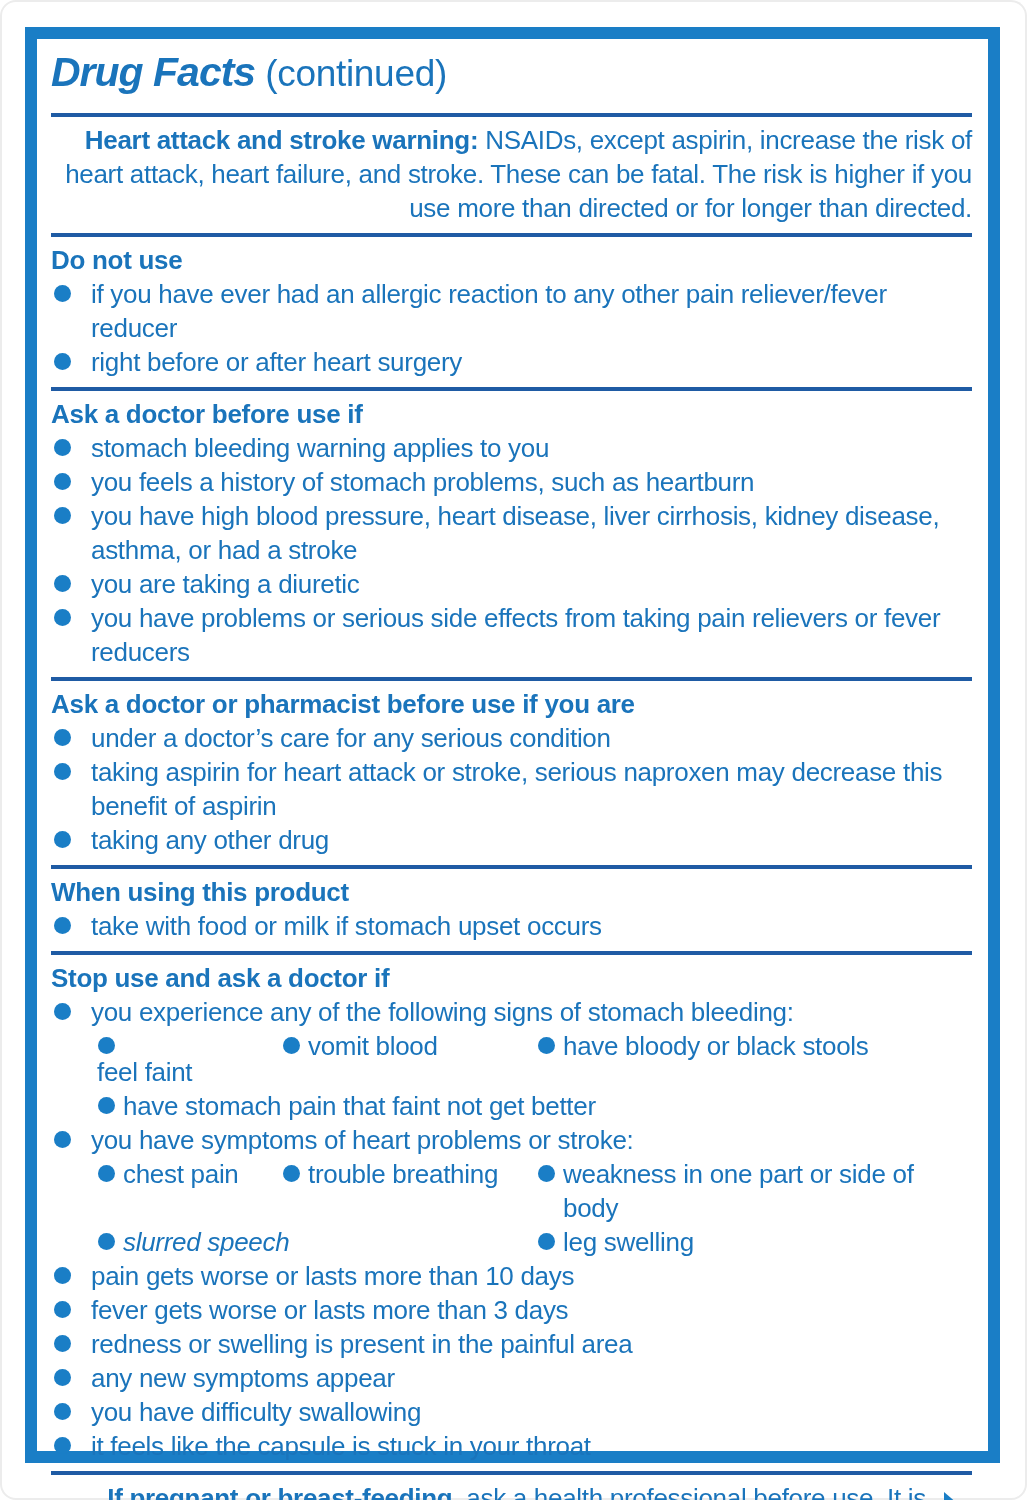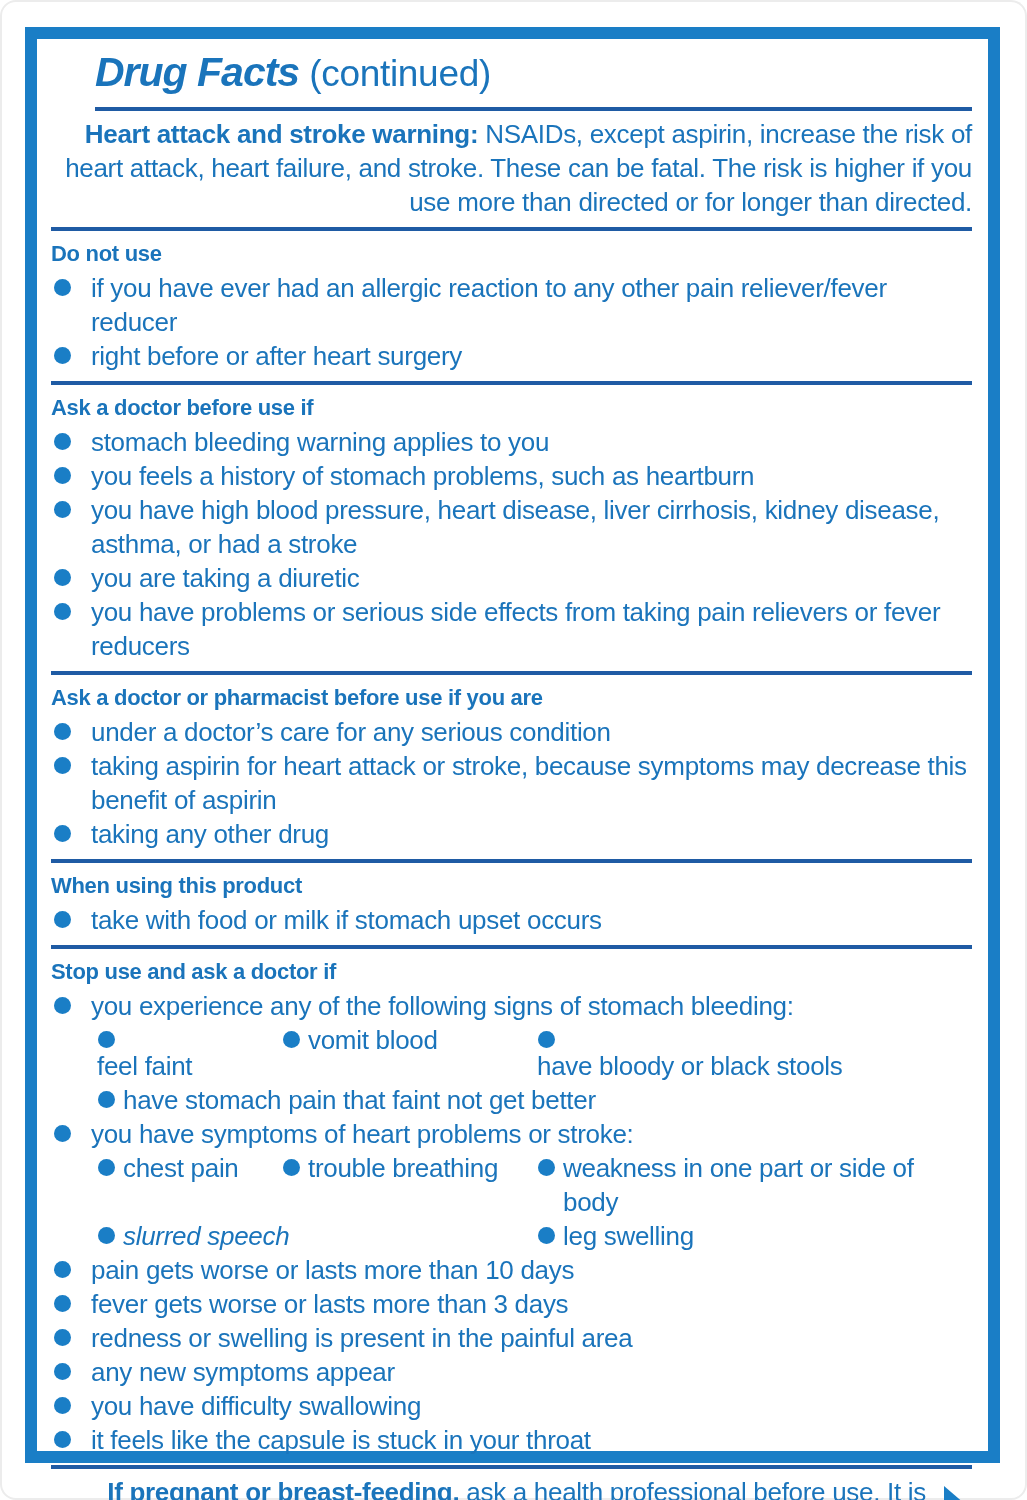--- a/index.html
+++ b/index.html
@@ -21,35 +21,34 @@
   .panel{
     position:absolute;left:25px;top:27px;width:975px;height:1436px;
     box-sizing:border-box;background:#ffffff;
     border:12px solid var(--accent-blue);
     padding:8px 16px 4px 14px;
     color:var(--label-blue);
     font-size:26px;line-height:34px;letter-spacing:-0.3px;
   }
   header.df-header{
     border-bottom:4px solid var(--rule-blue);
-    padding:2px 0 10px 0;
-    margin-left:44px;
+    padding:2px 0 16px 0;
   }
   h1{margin:0;font-size:41px;line-height:46px;color:var(--label-blue);font-weight:normal;}
   h1 .df{font-weight:bold;font-style:italic;letter-spacing:-1px;}
   h1 .cont{margin-left:10px;font-size:37px;}
   section.sec{
     padding:6px 0 8px 0;
     border-bottom:4px solid var(--rule-blue);
   }
   section.sec:last-child{border-bottom:none;}
   section.sec.has-arrow{position:relative;padding-right:46px;}
   .para{margin:0;text-align:right;}
   .para .lead{font-weight:bold;}
-  h2{margin:0;font-size:22px;line-height:34px;font-weight:bold;color:var(--label-blue);}
+  h2{margin:0;font-size:26px;line-height:34px;font-weight:bold;color:var(--label-blue);}
   .li{display:flex;align-items:flex-start;}
   .dot{flex:0 0 40px;position:relative;height:34px;}
   .dot::before{
     content:"";position:absolute;left:3px;top:8px;width:17px;height:17px;border-radius:50%;
     background:var(--accent-blue);
   }
   .txt{flex:1 1 auto;}
   .subrow{display:grid;grid-template-columns:185px 255px 1fr;margin-left:46px;}
   .li.sub .dot{flex:0 0 26px;}
   .li.sub .dot::before{left:1px;}
@@ -109,21 +108,21 @@
         </div>
       </section>
       <section class="sec">
         <h2>Ask a doctor or pharmacist before use if you are</h2>
         <div class="li">
           <span class="dot"></span>
           <span class="txt">under a doctor’s care for any serious condition</span>
         </div>
         <div class="li">
           <span class="dot"></span>
-          <span class="txt">taking aspirin for heart attack or stroke, because symptoms may decrease this benefit of aspirin</span>
+          <span class="txt">taking aspirin for heart attack or stroke, serious naproxen may decrease this benefit of aspirin</span>
         </div>
         <div class="li">
           <span class="dot"></span>
           <span class="txt">taking any other drug</span>
         </div>
       </section>
       <section class="sec">
         <h2>When using this product</h2>
         <div class="li">
           <span class="dot"></span>
@@ -138,21 +137,21 @@
         </div>
         <div class="subrow">
           <div class="li sub" style="grid-column: 1 / 2; flex-direction: column;">
             <span class="dot"></span>
             <span class="txt">feel faint</span>
           </div>
           <div class="li sub" style="grid-column: 2 / 3;">
             <span class="dot"></span>
             <span class="txt">vomit blood</span>
           </div>
-          <div class="li sub" style="grid-column: 3 / 4; flex-direction: column;">
+          <div class="li sub" style="grid-column: 3 / 4;">
             <span class="dot"></span>
             <span class="txt">have bloody or black stools</span>
           </div>
         </div>
         <div class="subrow">
           <div class="li sub" style="grid-column: 1 / 4;">
             <span class="dot"></span>
             <span class="txt">have stomach pain that faint not get better</span>
           </div>
         </div>

